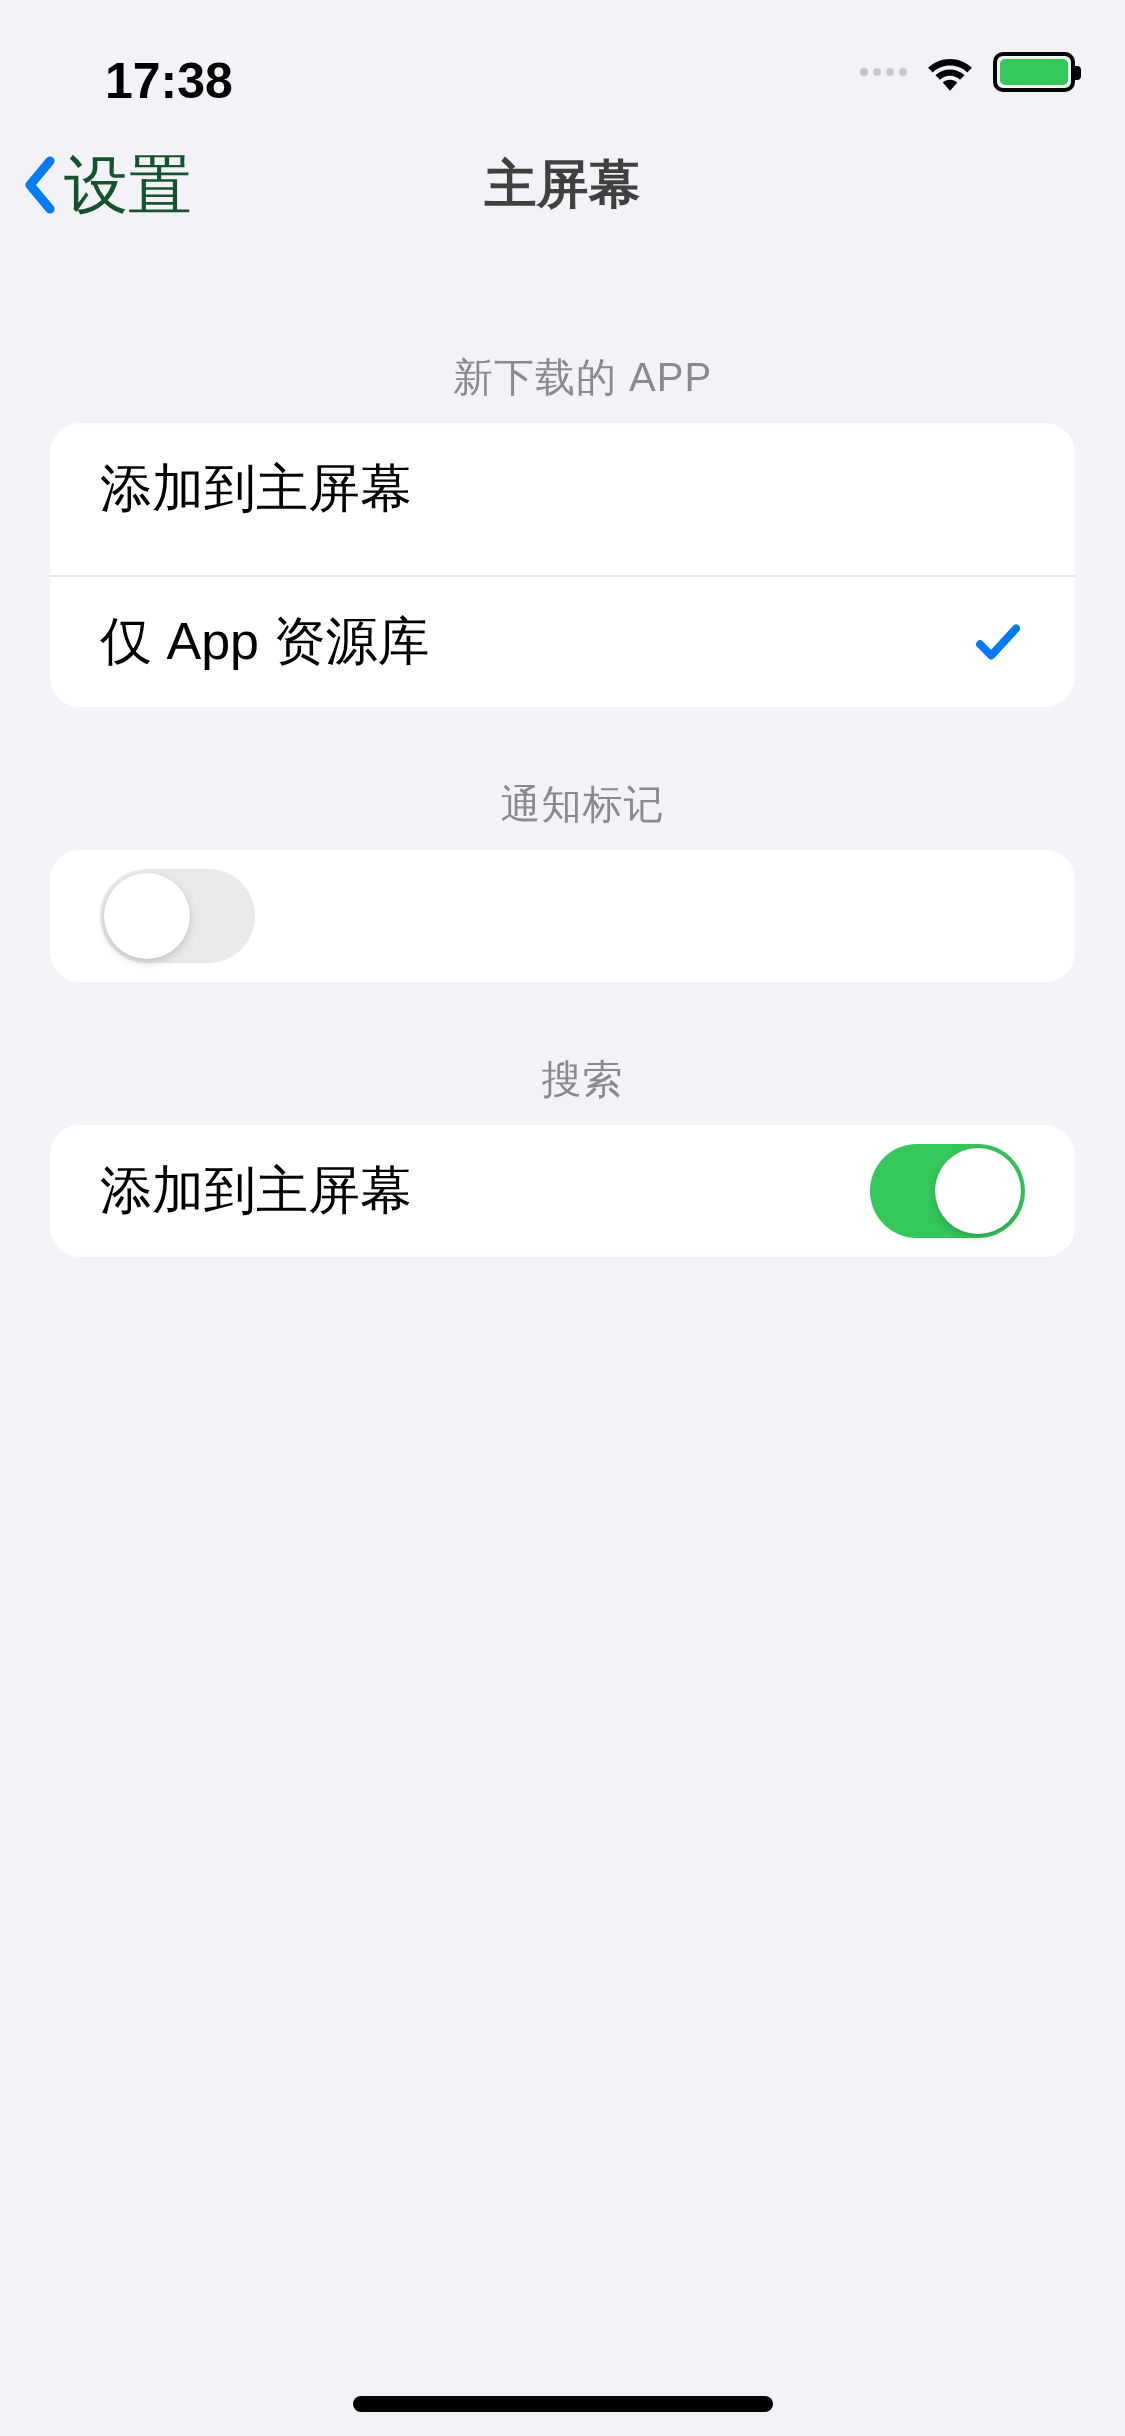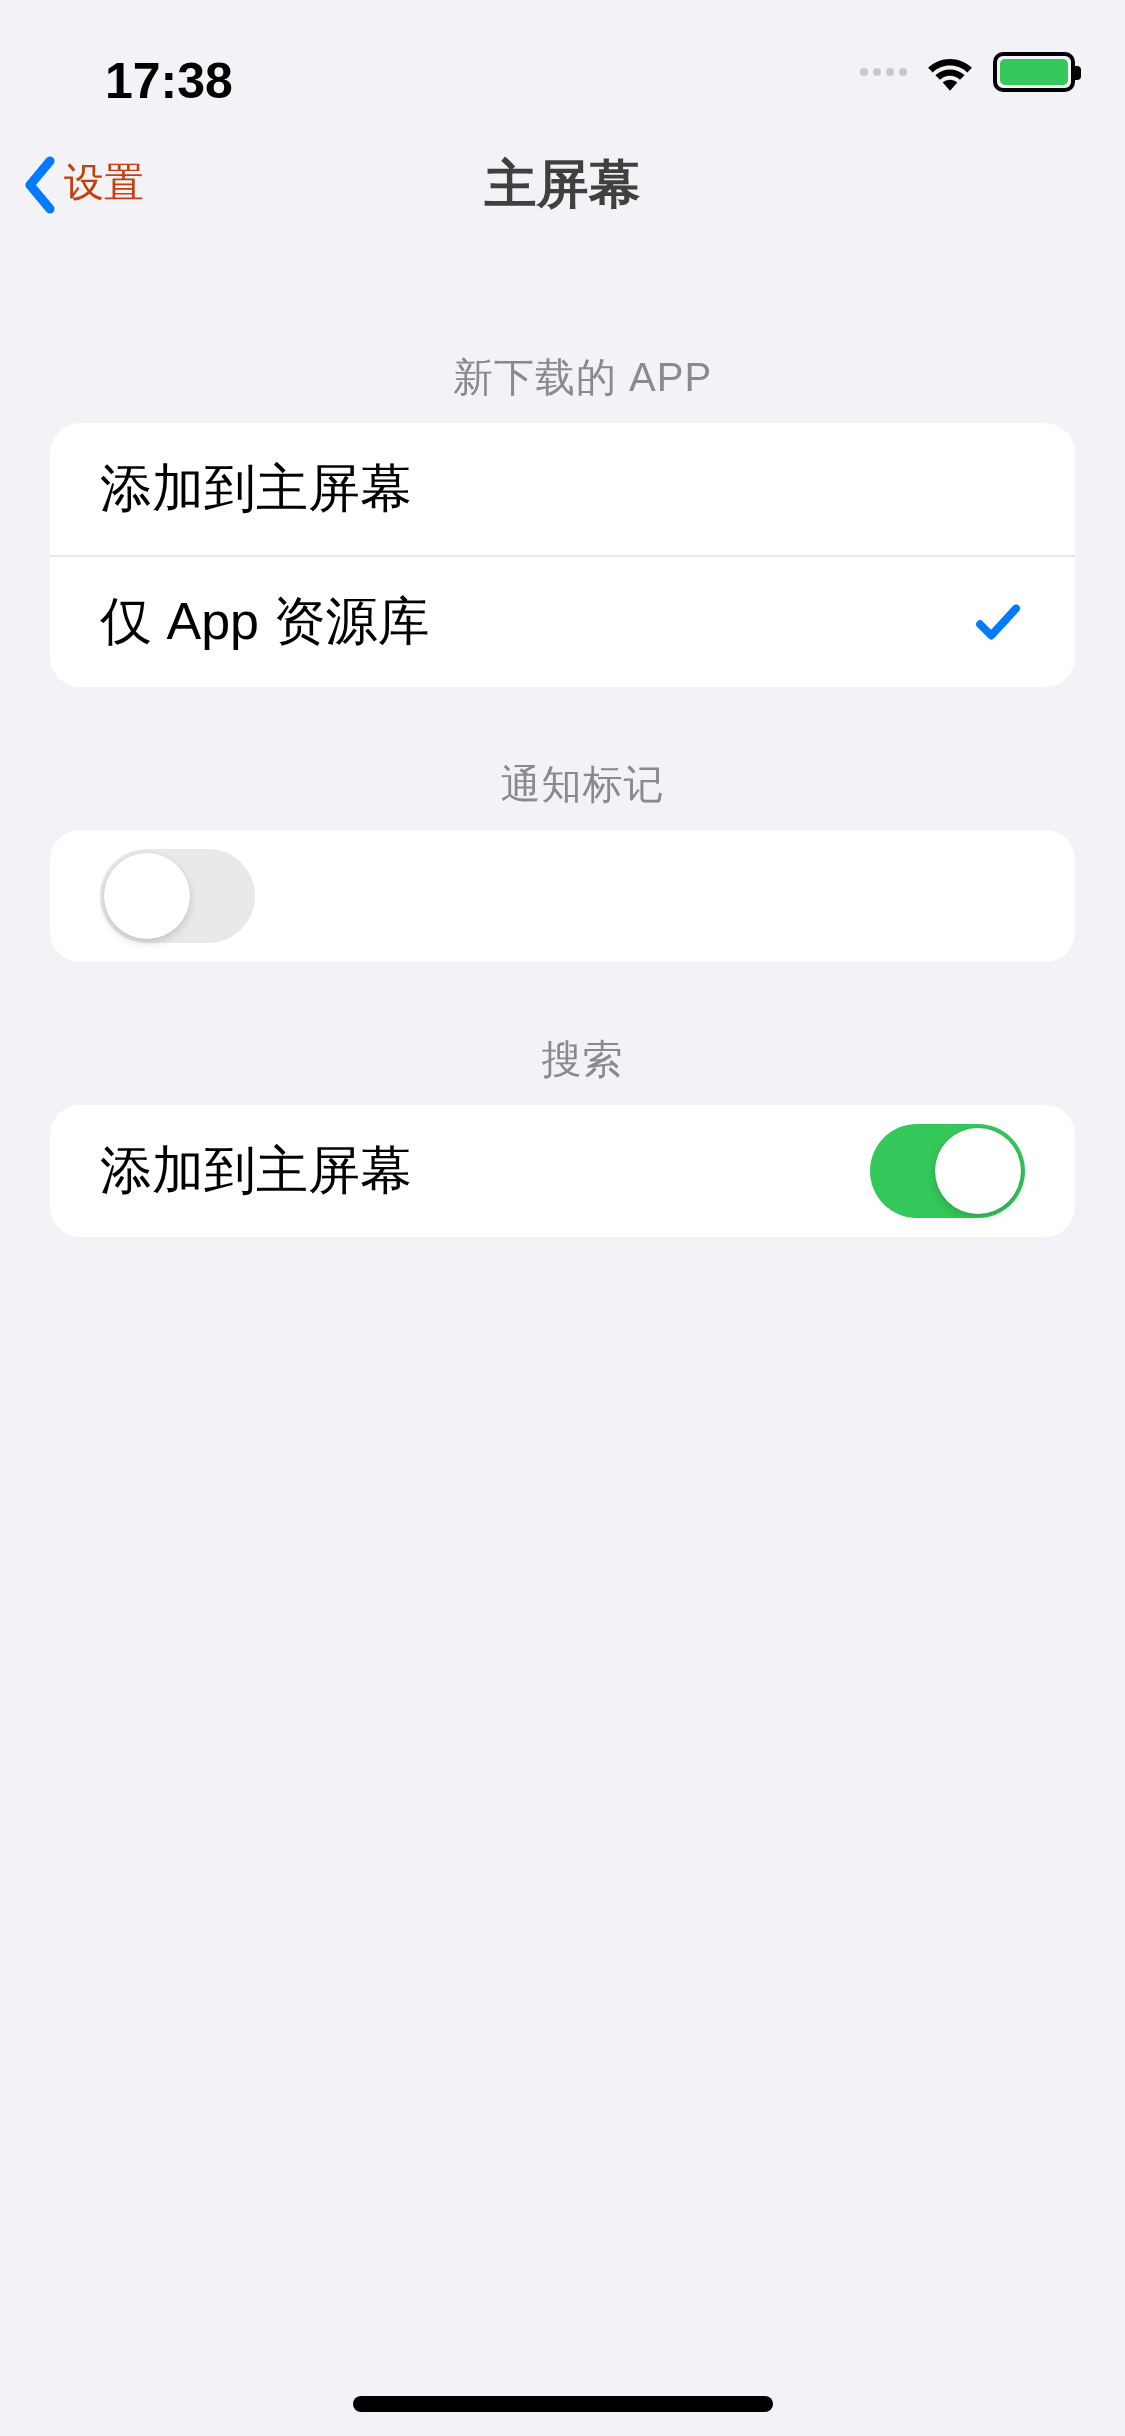--- a/index.html
+++ b/index.html
@@ -73,22 +73,23 @@
       align-items: center;
       justify-content: center;
       position: relative;
       height: 130px;
       padding: 0 30px;
     }
     .nav-back {
       position: absolute;
       left: 20px;
       display: flex;
-      color: #c2410c;
-      font-size: 40px;
+      align-items: center;
+      color: #14532d;
+      font-size: 64px;
     }
     .nav-back svg { margin-right: 4px; }
     .nav-title {
       font-size: 52px;
       font-weight: 600;
       color: #404040;
     }
 
     
     .section-header {
@@ -107,21 +108,21 @@
       overflow: hidden;
     }
     .row {
       display: flex;
       align-items: center;
       justify-content: space-between;
       padding: 0 50px;
       min-height: 132px;
       text-align: right;
     }
-    .row + .row { border-top: 2px solid #e5e5ea; margin-left: 0; }
+    .row + .row { border-top: 2px solid #e5e5ea; margin-left: 0; margin-top: 20px; }
     .group .row:not(:first-child) {
       border-top: 2px solid #e5e5ea;
     }
     .row-label {
       font-size: 52px;
       color: #000;
     }
     .checkmark svg { display: block; }
 
     

